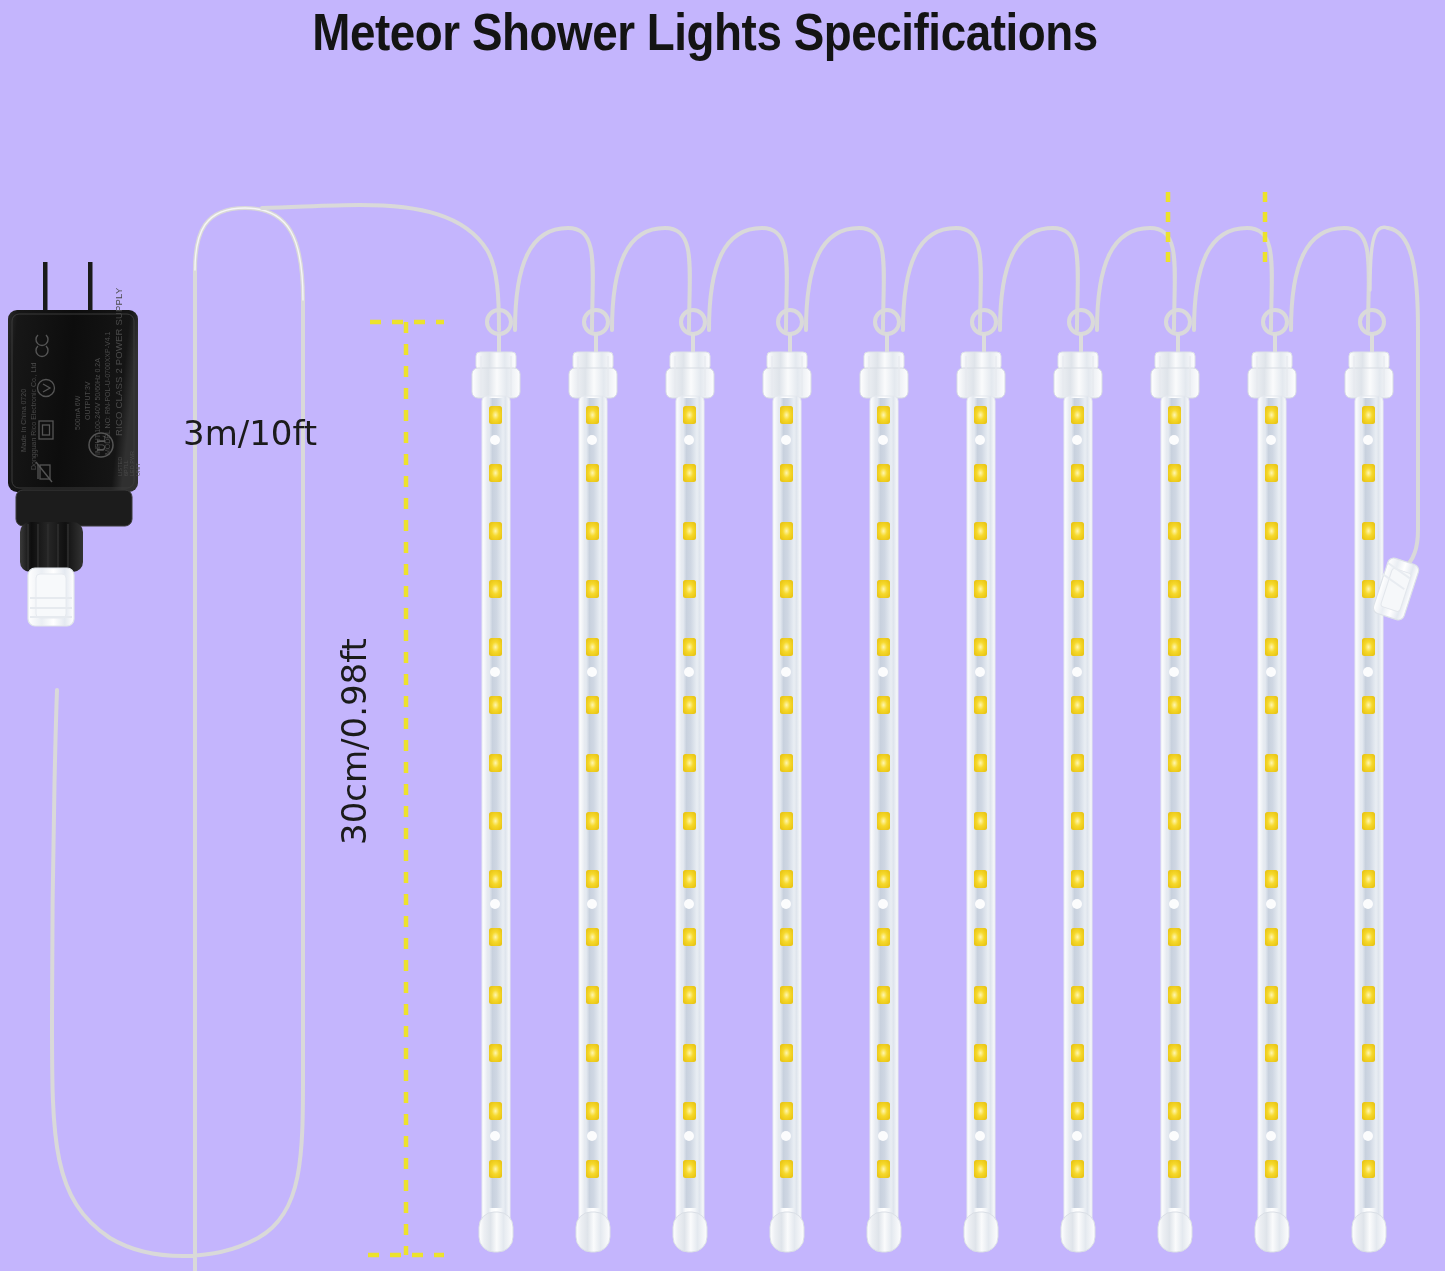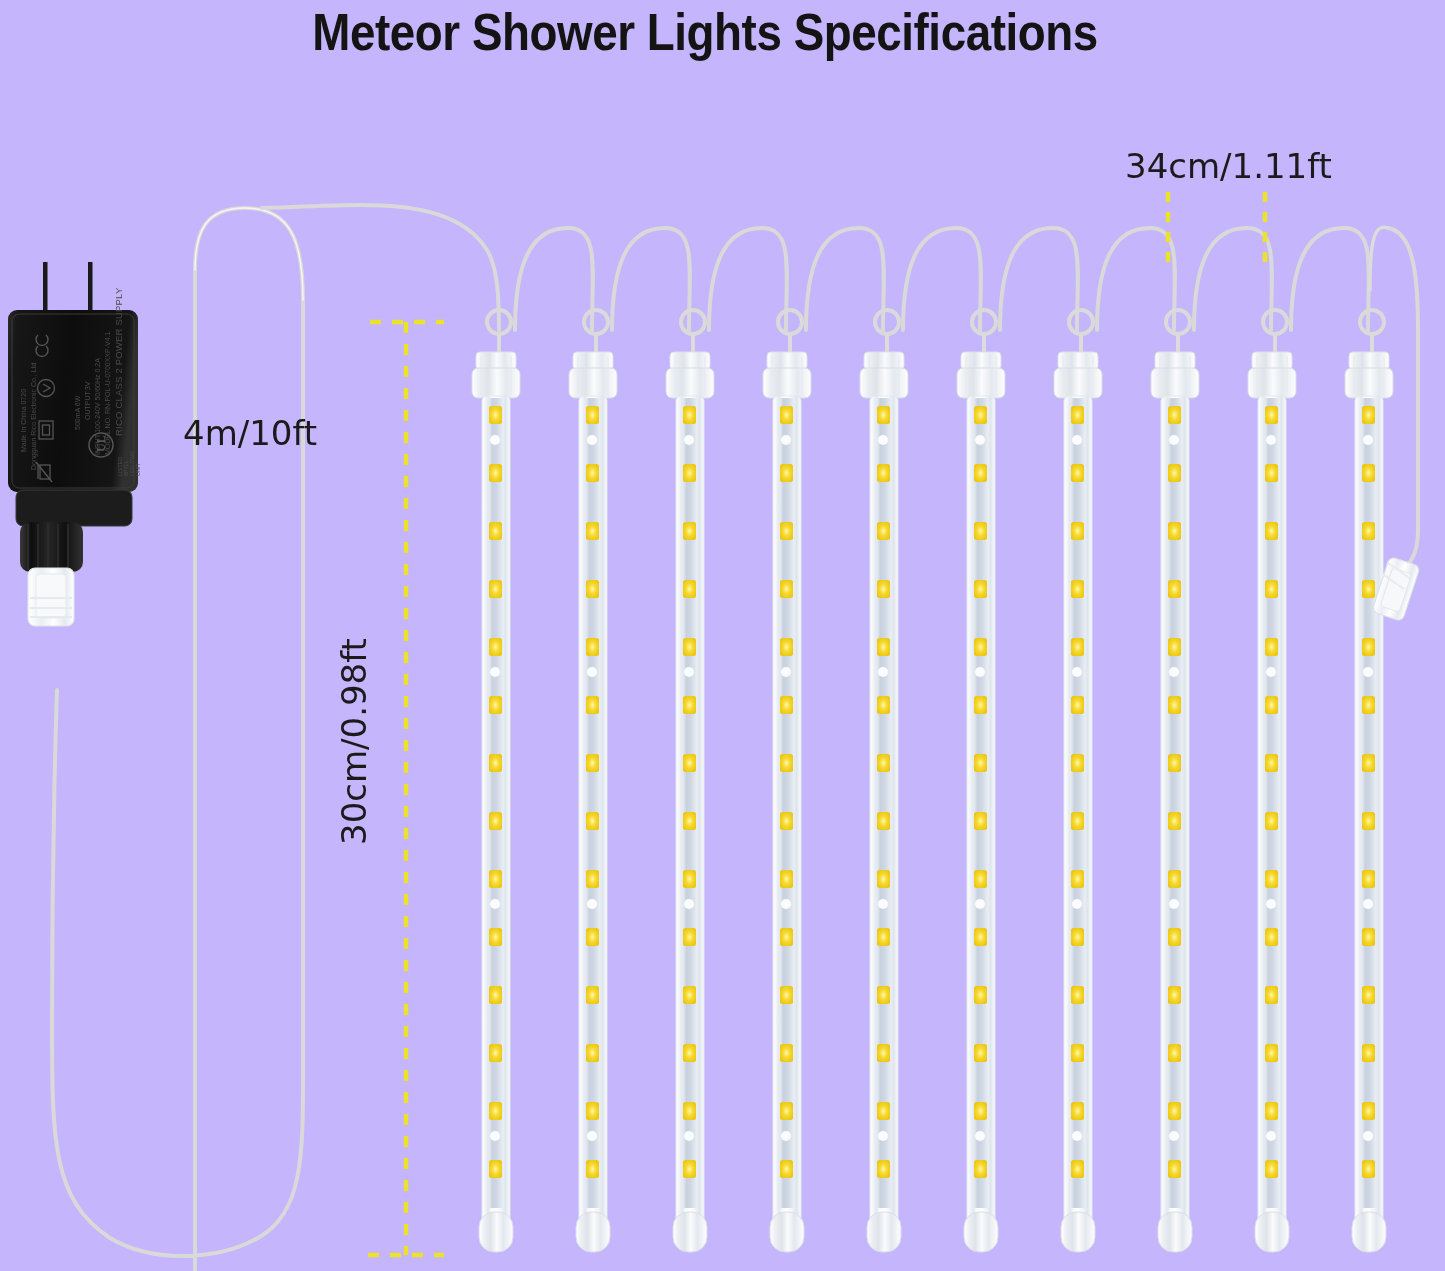--- a/index.html
+++ b/index.html
@@ -602,19 +602,18 @@
       </g>
 
       <g>
         <path d="M 1168,192 L 1168,262" stroke-dasharray="10 10"></path>
         <path d="M 1265,192 L 1265,262" stroke-dasharray="10 10"></path>
       </g>
     </g>
 
   </svg>
 
-  <div class="dim-label" id="label-3m">4m/10ft</div>
-
-  <div class="dim-label" id="label-34cm">34cm/1.11ft</div>
+  <div class="dim-label" id="label-3m">3m/10ft</div>
+
 
   <div class="dim-label" id="label-30cm">30cm/0.98ft</div>
 
 </div>
 
 </body></html>

